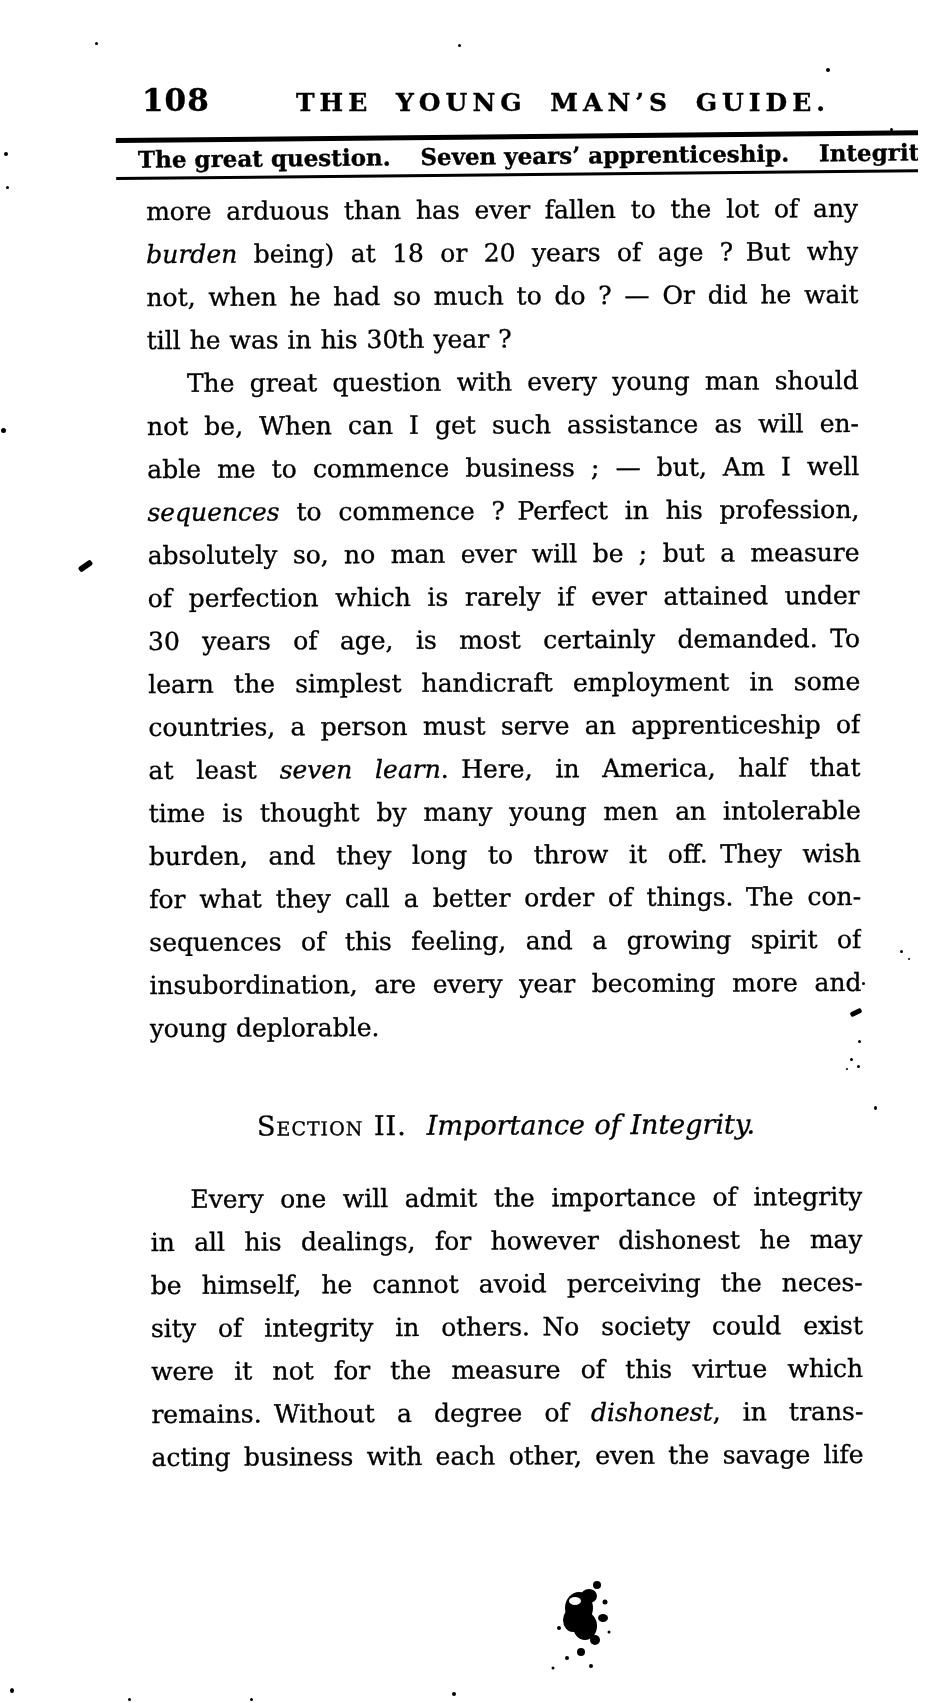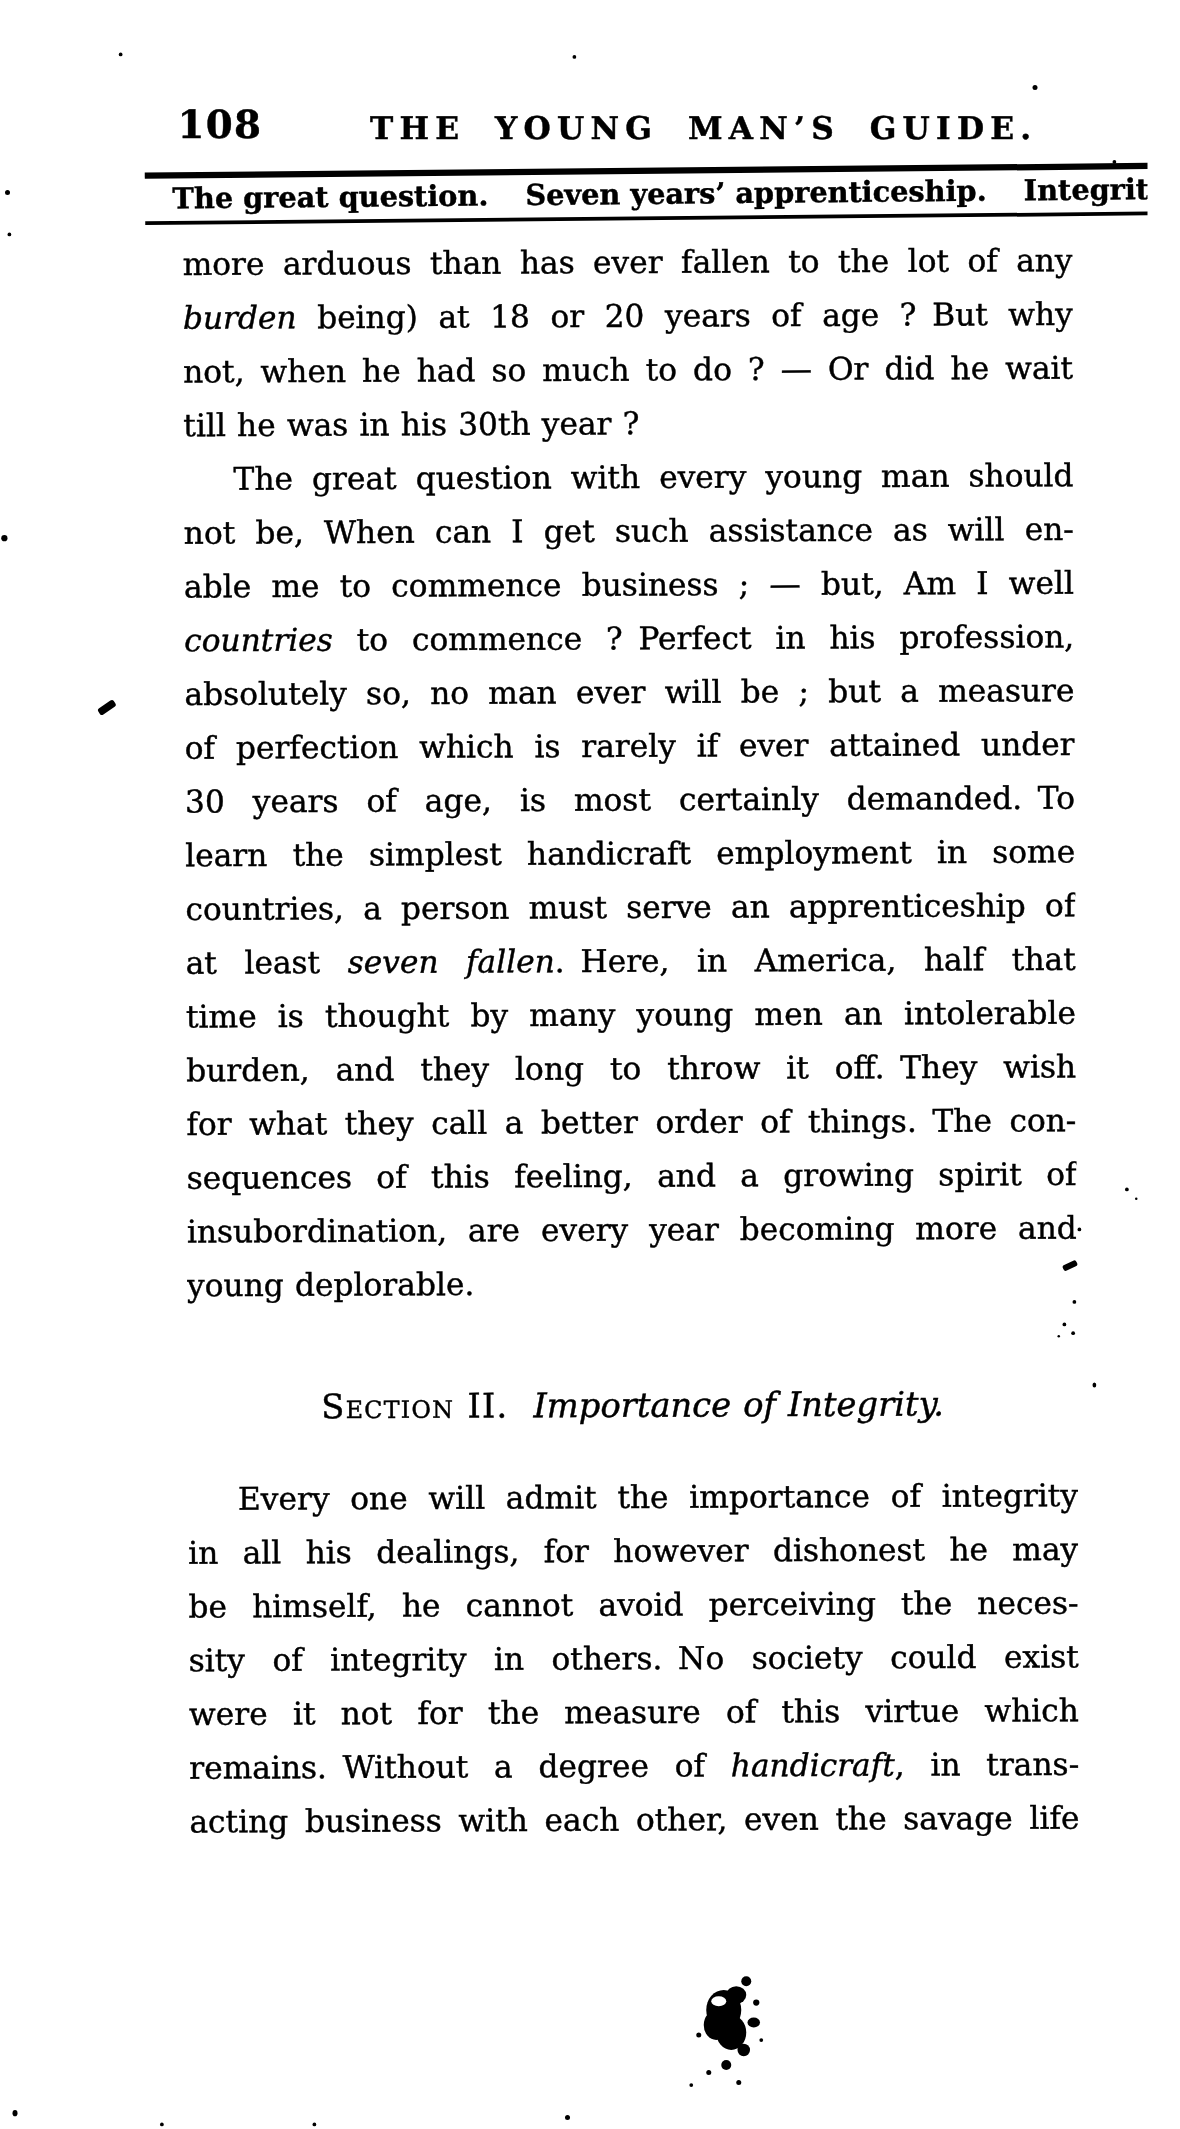--- a/index.html
+++ b/index.html
@@ -91,46 +91,46 @@
         <div class="para">
           <div class="line"><span>more arduous than has ever fallen to the lot of any</span></div>
           <div class="line"><span class="it">burden</span><span> being) at 18 or 20 years of age ? But why</span></div>
           <div class="line"><span>not, when he had so much to do ? — Or did he wait</span></div>
           <div class="line flush"><span>till he was in his 30th year ?</span></div>
         </div>
         <div class="para indent">
           <div class="line"><span>The great question with every young man should</span></div>
           <div class="line"><span>not be, When can I get such assistance as will en-</span></div>
           <div class="line"><span>able me to commence business ; — but, Am I well</span></div>
-          <div class="line"><span class="it">countries</span><span> to commence ? Perfect in his profession,</span></div>
+          <div class="line"><span class="it">sequences</span><span> to commence ? Perfect in his profession,</span></div>
           <div class="line"><span>absolutely so, no man ever will be ; but a measure</span></div>
           <div class="line"><span>of perfection which is rarely if ever attained under</span></div>
           <div class="line"><span>30 years of age, is most certainly demanded. To</span></div>
           <div class="line"><span>learn the simplest handicraft employment in some</span></div>
           <div class="line"><span>countries, a person must serve an apprenticeship of</span></div>
-          <div class="line"><span>at least </span><span class="it">seven fallen</span><span>. Here, in America, half that</span></div>
+          <div class="line"><span>at least </span><span class="it">seven learn</span><span>. Here, in America, half that</span></div>
           <div class="line"><span>time is thought by many young men an intolerable</span></div>
           <div class="line"><span>burden, and they long to throw it off. They wish</span></div>
           <div class="line"><span>for what they call a better order of things. The con-</span></div>
           <div class="line"><span>sequences of this feeling, and a growing spirit of</span></div>
           <div class="line"><span>insubordination, are every year becoming more and</span></div>
           <div class="line flush"><span>young deplorable.</span></div>
         </div>
       </div>
     <div class="heading">
       <span class="sc">Section II.</span><span class="it">Importance of Integrity.</span>
     </div>
     <div id="after-heading">
         <div class="para indent">
           <div class="line"><span>Every one will admit the importance of integrity</span></div>
           <div class="line"><span>in all his dealings, for however dishonest he may</span></div>
           <div class="line"><span>be himself, he cannot avoid perceiving the neces-</span></div>
           <div class="line"><span>sity of integrity in others. No society could exist</span></div>
           <div class="line"><span>were it not for the measure of this virtue which</span></div>
-          <div class="line"><span>remains. Without a degree of </span><span class="it">handicraft</span><span>, in trans-</span></div>
+          <div class="line"><span>remains. Without a degree of </span><span class="it">dishonest</span><span>, in trans-</span></div>
           <div class="line"><span>acting business with each other, even the savage life</span></div>
         </div>
       </div>
   </div>
 
   <svg class="blot" style="left:543px;top:1568px" width="72" height="112" viewBox="0 0 72 112">
     <g fill="#000">
       <ellipse cx="36" cy="40" rx="14" ry="16"></ellipse>
       <ellipse cx="42" cy="58" rx="12" ry="14"></ellipse>
       <ellipse cx="30" cy="52" rx="10" ry="12"></ellipse>

